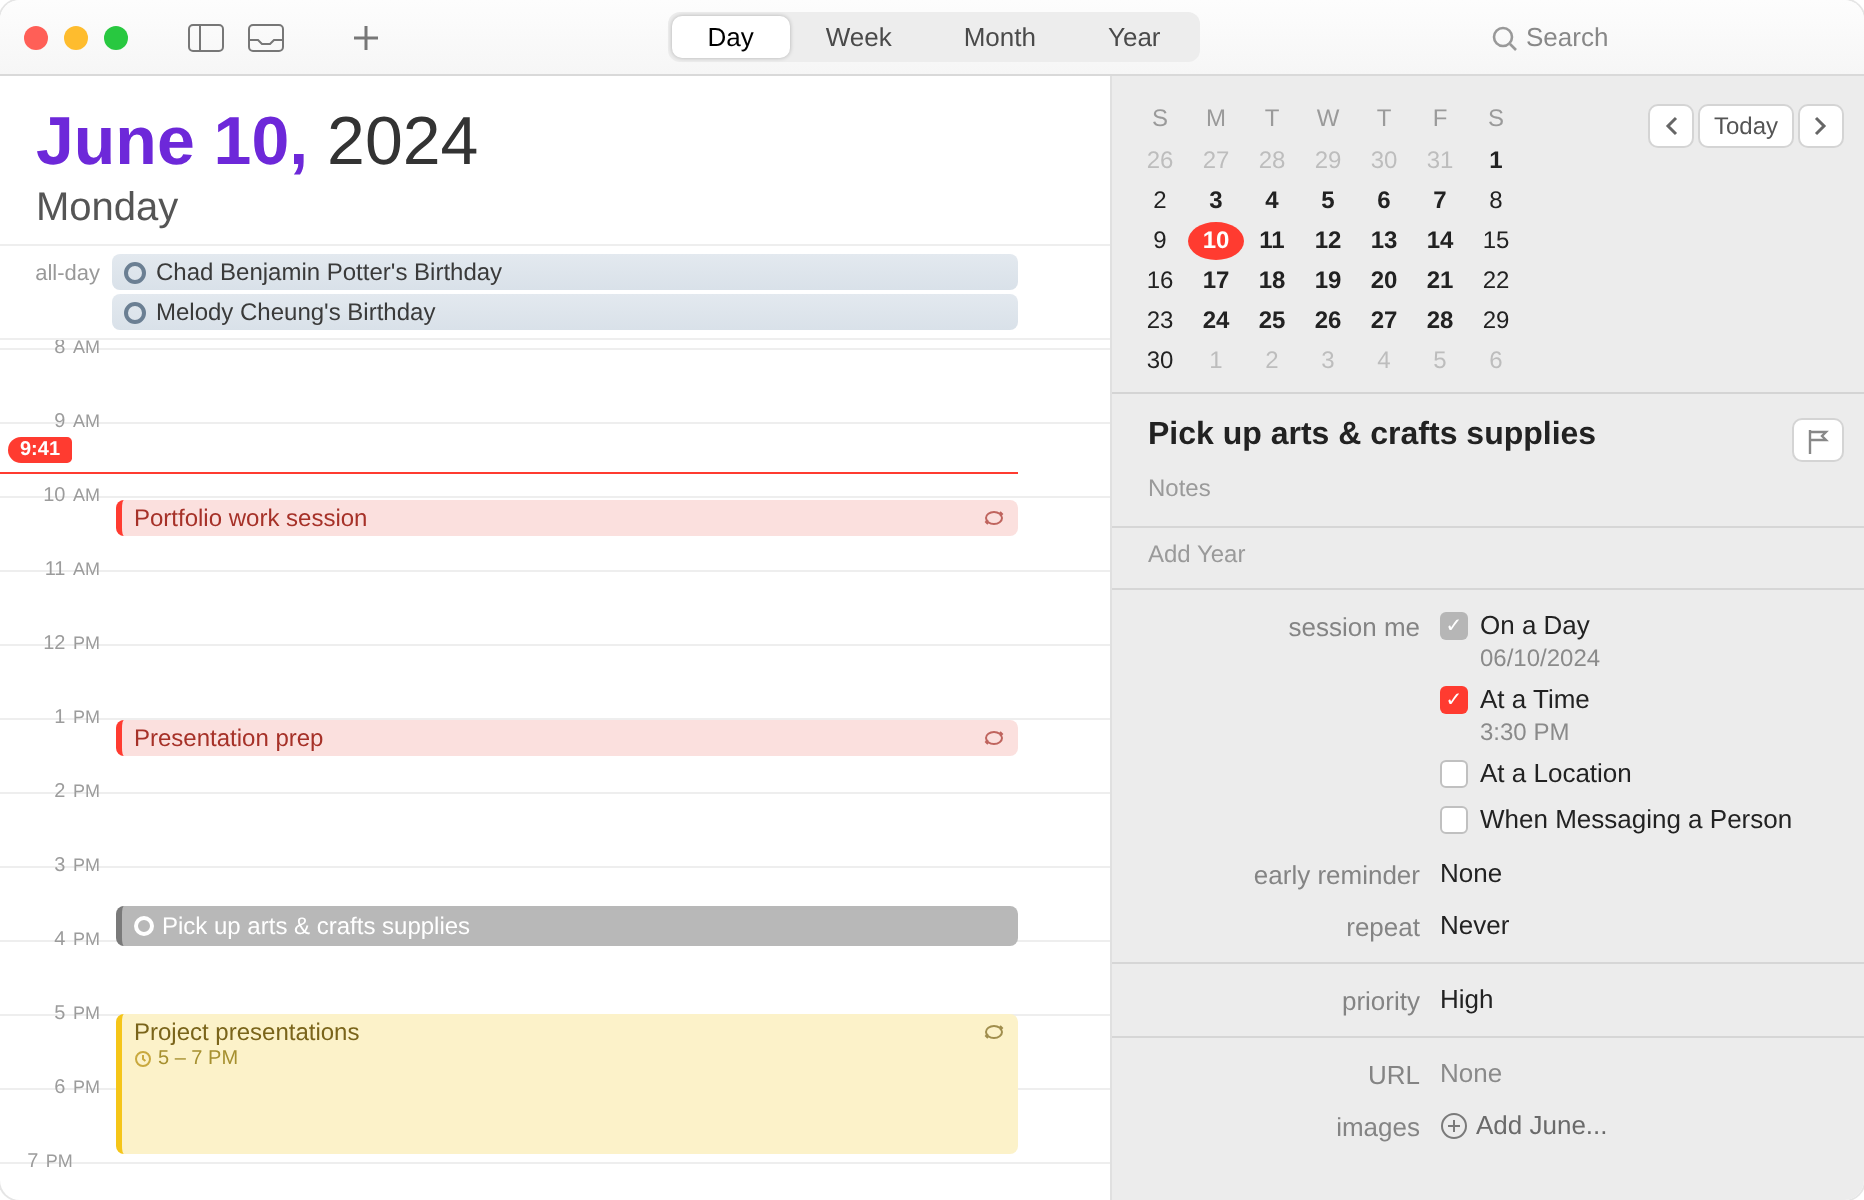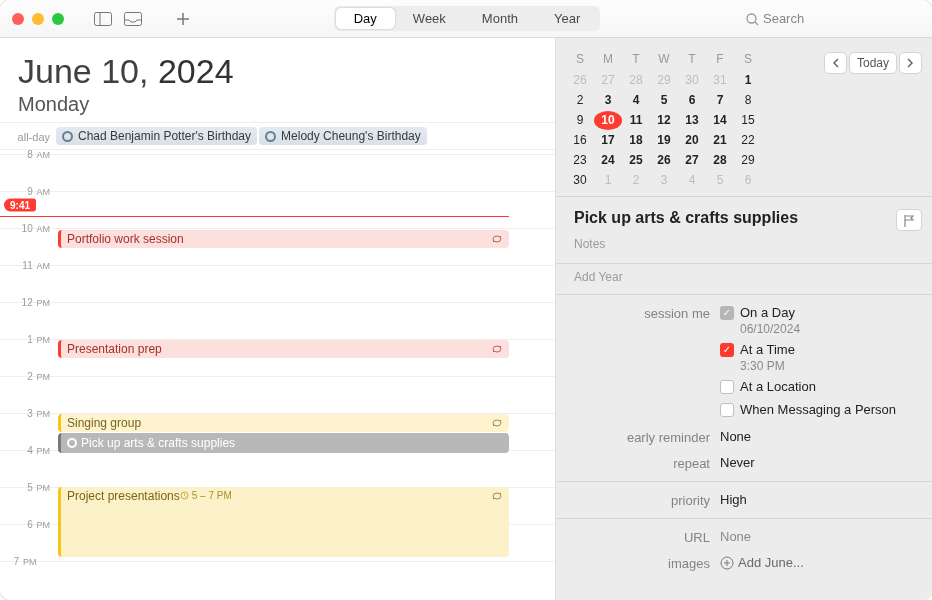--- a/index.html
+++ b/index.html
@@ -38,26 +38,26 @@
 .view-seg .active { background: #fff; box-shadow: 0 0 2px rgba(0,0,0,0.25); color:#000; }
 .search-wrap { display:flex; align-items:flex-end; background:#fff0; color:#888; min-width:180px; padding:3px 6px; }
 .search-wrap svg { margin-right:4px; }
 
 .main { display:flex; height: calc(600px - 38px); }
 .left { flex: 1; display:flex; flex-direction:column; border-right:1px solid #e0e0e0; }
 .right { width: 376px; background:#ececec; display:flex; flex-direction:column; }
 
 .date-head { padding: 14px 18px 6px; }
 .date-head .d1 { font-size: 34px; font-weight: 300; color:#333; }
-.date-head .d1 b { font-weight: 400; color:#404040; }
+.date-head .d1 b { font-weight: 700; color:#6d28d9; }
 .date-head .d2 { font-size: 20px; color:#555; margin-top:2px; }
 
 .allday { border-top:1px solid #eee; border-bottom:1px solid #eee; display:flex; padding:4px 0; }
 .allday-lab { width:56px; font-size:11px; color:#999; text-align:right; padding:4px 6px 0 0; }
-.allday-rows { flex:1; display:flex; flex-direction:row; gap:2px; padding-right:46px; }
+.allday-rows { flex:1; display:flex; flex-direction:column; gap:2px; padding-right:46px; }
 .allday-ev {
   background: linear-gradient(#e3e9ef,#d9e1e9);
   border-radius: 4px; height:18px; display:flex; align-items:center; padding:0 6px;
   font-size:12px; color:#3a3a3a;
 }
 .allday-ev .dot { width:11px; height:11px; border-radius:50%; border:2px solid #6b7f93; margin-right:5px; }
 
 .timeline { flex:1; position:relative; overflow:hidden; }
 .hour-row { position:absolute; left:0; right:0; height:1px; background:#eee; }
 .hour-lab { position:absolute; left:0; width:56px; text-align:right; font-size:10px; color:#9c9c9c; transform:translateY(-50%); padding-right:6px; }
@@ -68,21 +68,21 @@
 
 .event { position:absolute; left:58px; right:46px; border-radius:4px; padding:2px 6px; font-size:12px; display:flex; align-items:center; }
 .event.red { background:#fbe0de; border-left:3px solid #ff3b30; color:#a63128; }
 .event.yellow { background:#fdf4cf; border-left:3px solid #f5c518; color:#7a641a; }
 .event.yellow2 { background:#fcf2c9; border-left:3px solid #f5c518; color:#7a641a; }
 .event.gray { background:#b8b8b8; border-left:3px solid #7a7a7a; color:#fff; }
 .event .rep { position:absolute; right:6px; top:3px; color:inherit; opacity:0.7; }
 .event .dot { width:10px; height:10px; border:2px solid #7a7a7a; border-radius:50%; margin-right:4px; background:#fff0; }
 .event.gray .dot { border-color:#fff; }
 .event.yellow2 .sub { font-size:10px; color:#a69030; display:flex; align-items:center; gap:3px; margin-top:1px; }
-.event.yellow2 { flex-direction:row; align-items:flex-start; }
+.event.yellow2 { flex-direction:column; align-items:flex-start; }
 
 .right-top { padding: 14px 10px 6px 10px; }
 .mini-head { display:flex; }
 .mini-cal { flex:1; }
 .mini-grid { display:grid; grid-template-columns: repeat(7, 28px); row-gap:1px; font-size:12px; }
 .mini-grid .h { color:#9a9a9a; text-align:center; height:18px; }
 .mini-grid .d { text-align:center; height:19px; line-height:19px; color:#222; border-radius:50%; }
 .mini-grid .muted { color:#bdbdbd; }
 .mini-grid .bold { font-weight:700; }
 .mini-grid .today { background:#ff3b30; color:#fff; font-weight:700; }
@@ -202,26 +202,20 @@
         <div class="now-line" style="top: 66px;"></div>
         <div class="now-badge" style="top: 55px;">9:41</div>
         <div class="event red" style="top: 80px; height: 18px;">
           <span>Portfolio work session</span>
           <span class="rep"><svg width="12" height="10" viewBox="0 0 12 10">
               <path d="M2 5a4 3 0 0 1 8 0M10 5a4 3 0 0 1-8 0M9 2l1 1-1 1M3 8L2 7l1-1" fill="none" stroke="currentColor" stroke-width="1"></path>
             </svg></span>
         </div>
         <div class="event red" style="top: 190px; height: 18px;">
           <span>Presentation prep</span>
-          <span class="rep"><svg width="12" height="10" viewBox="0 0 12 10">
-              <path d="M2 5a4 3 0 0 1 8 0M10 5a4 3 0 0 1-8 0M9 2l1 1-1 1M3 8L2 7l1-1" fill="none" stroke="currentColor" stroke-width="1"></path>
-            </svg></span>
-        </div>
-        <div class="event yellow" style="top: 264px; height: 18px;">
-          <span>Singing group</span>
           <span class="rep"><svg width="12" height="10" viewBox="0 0 12 10">
               <path d="M2 5a4 3 0 0 1 8 0M10 5a4 3 0 0 1-8 0M9 2l1 1-1 1M3 8L2 7l1-1" fill="none" stroke="currentColor" stroke-width="1"></path>
             </svg></span>
         </div>
         <div class="event gray" style="top: 283px; height: 20px;">
           <span class="dot"></span>
           <span>Pick up arts &amp; crafts supplies</span>
         </div>
         <div class="event yellow2" style="top: 337px; height: 70px;">
           <span>Project presentations</span>

